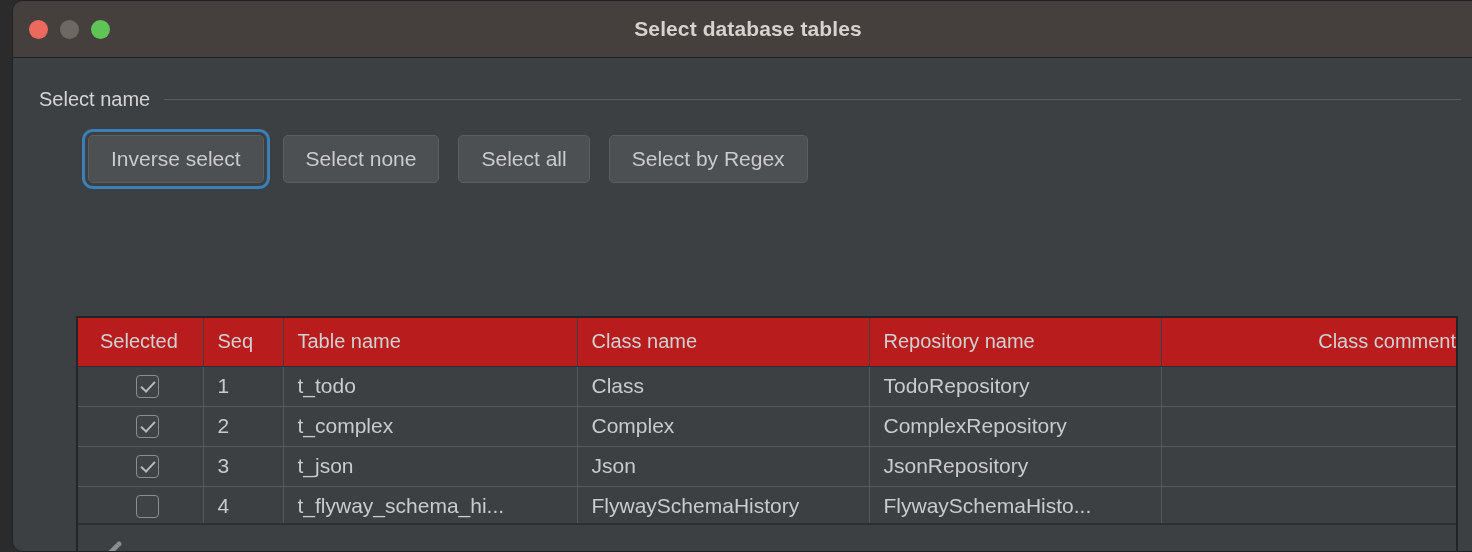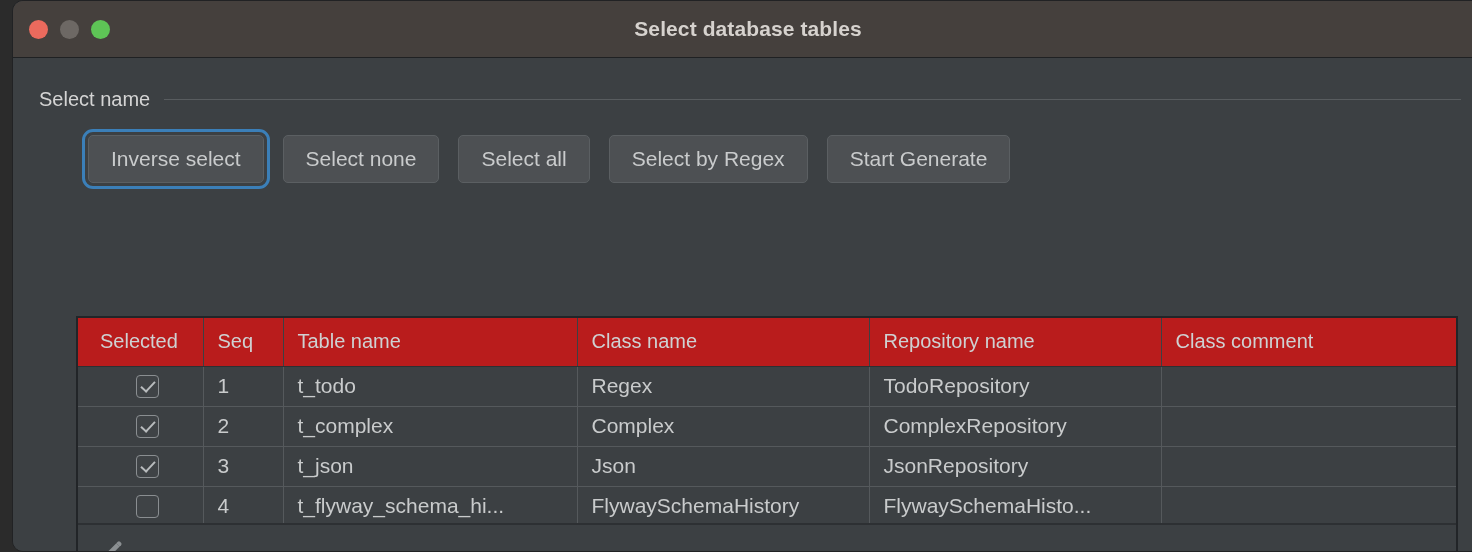--- a/index.html
+++ b/index.html
@@ -146,21 +146,21 @@
     text-align: left;
     height: 48px;
     padding: 0 0 0 14px;
     border-right: 1px solid #3c4043;
     border-bottom: 1px solid #2d3033;
     box-sizing: border-box;
     user-select: none;
     overflow: hidden;
     white-space: nowrap;
   }
-  table.grid th:last-child { border-right: none; }
+  table.grid th:last-child { border-right: none; text-align: right; }
   table.grid th.col-selected { padding-left: 22px; }
 
   table.grid td {
     background: #3c4043;
     color: #c9cbcc;
     font-size: 21px;
     height: 40px;
     padding: 0 0 0 14px;
     border-right: 1px solid #55595c;
     border-bottom: 1px solid #55595c;
@@ -246,21 +246,20 @@
     <div class="group-header">
       <span class="group-title">Select name</span>
       <span class="group-rule"></span>
     </div>
 
     <div class="button-row">
       <button class="btn focused">Inverse select</button>
       <button class="btn">Select none</button>
       <button class="btn">Select all</button>
       <button class="btn">Select by Regex</button>
-      <button class="btn">Start Generate</button>
     </div>
 
     <div class="table-wrap">
       <table class="grid">
         <colgroup>
           <col class="c-sel">
             <col class="c-seq">
             <col class="c-tbl">
           <col class="c-cls">
             <col class="c-repo">
@@ -277,21 +276,21 @@
           </tr>
         </thead>
         <tbody>
 
           <tr>
             <td class="cell-check">
               <span class="cbox checked"></span>
             </td>
             <td>1</td>
             <td>t_todo</td>
-            <td>Regex</td>
+            <td>Class</td>
             <td>TodoRepository</td>
             <td></td>
           </tr>
 
           <tr>
             <td class="cell-check">
               <span class="cbox checked"></span>
             </td>
             <td>2</td>
             <td>t_complex</td>

